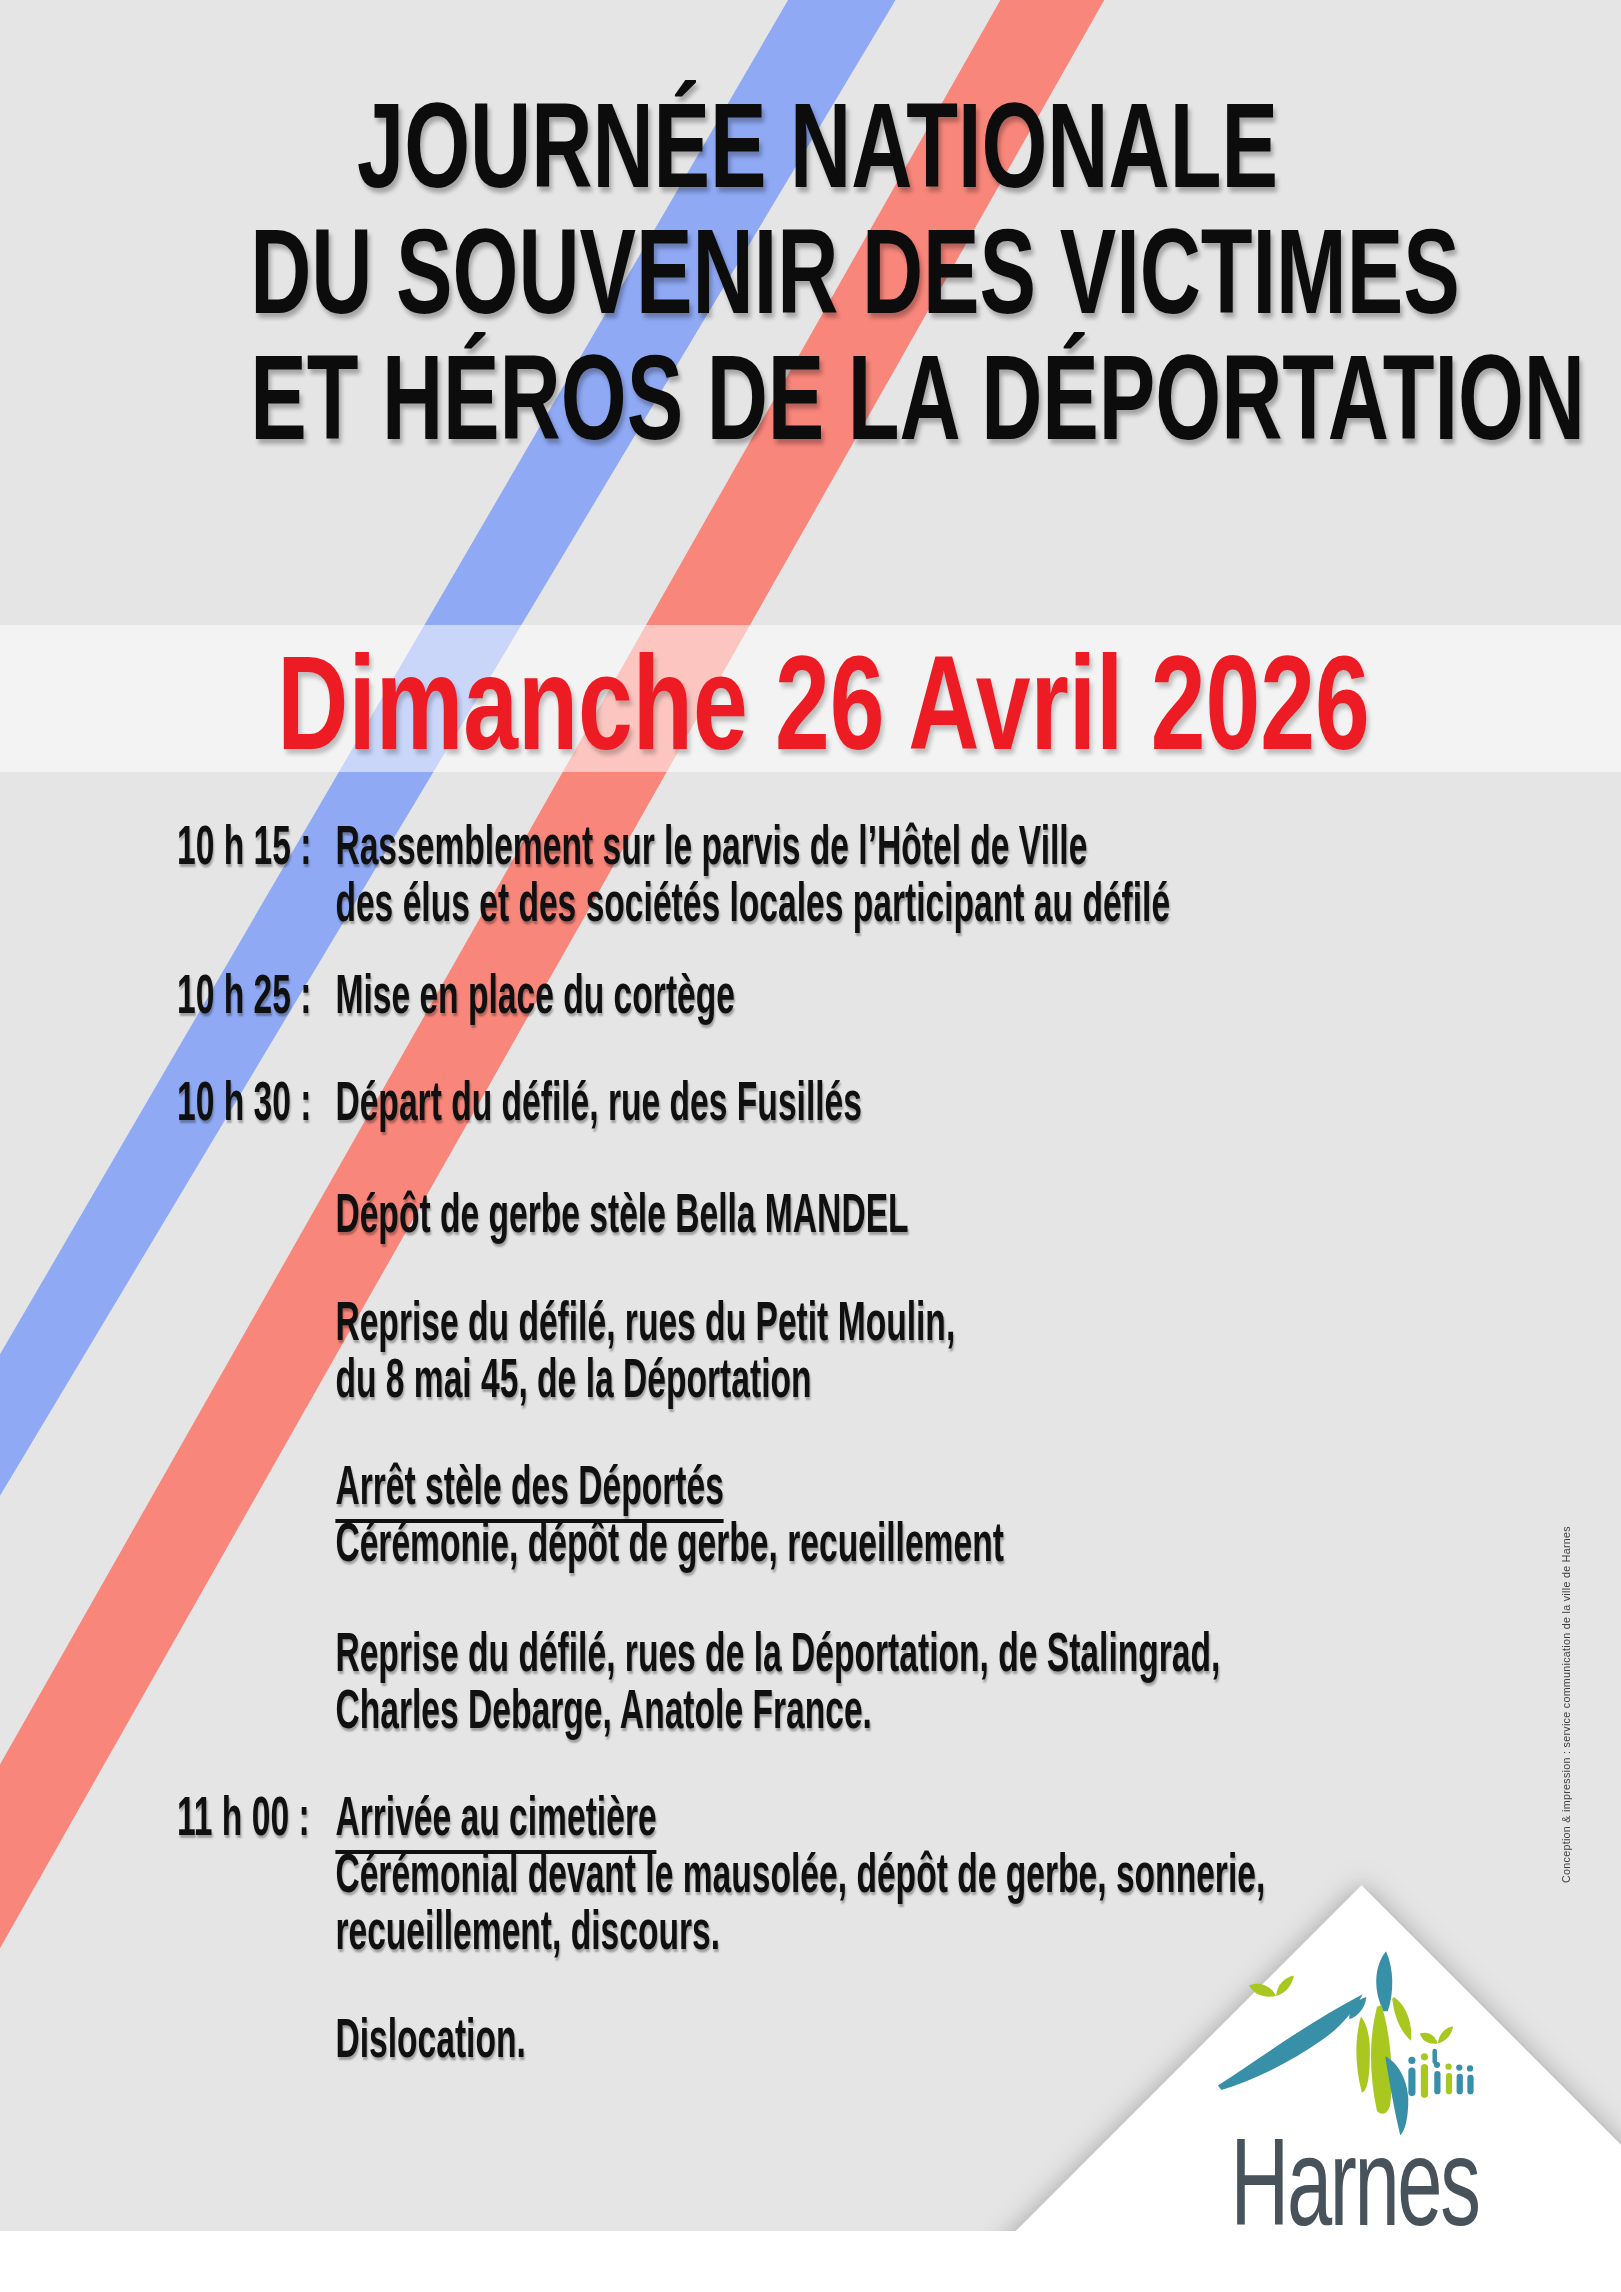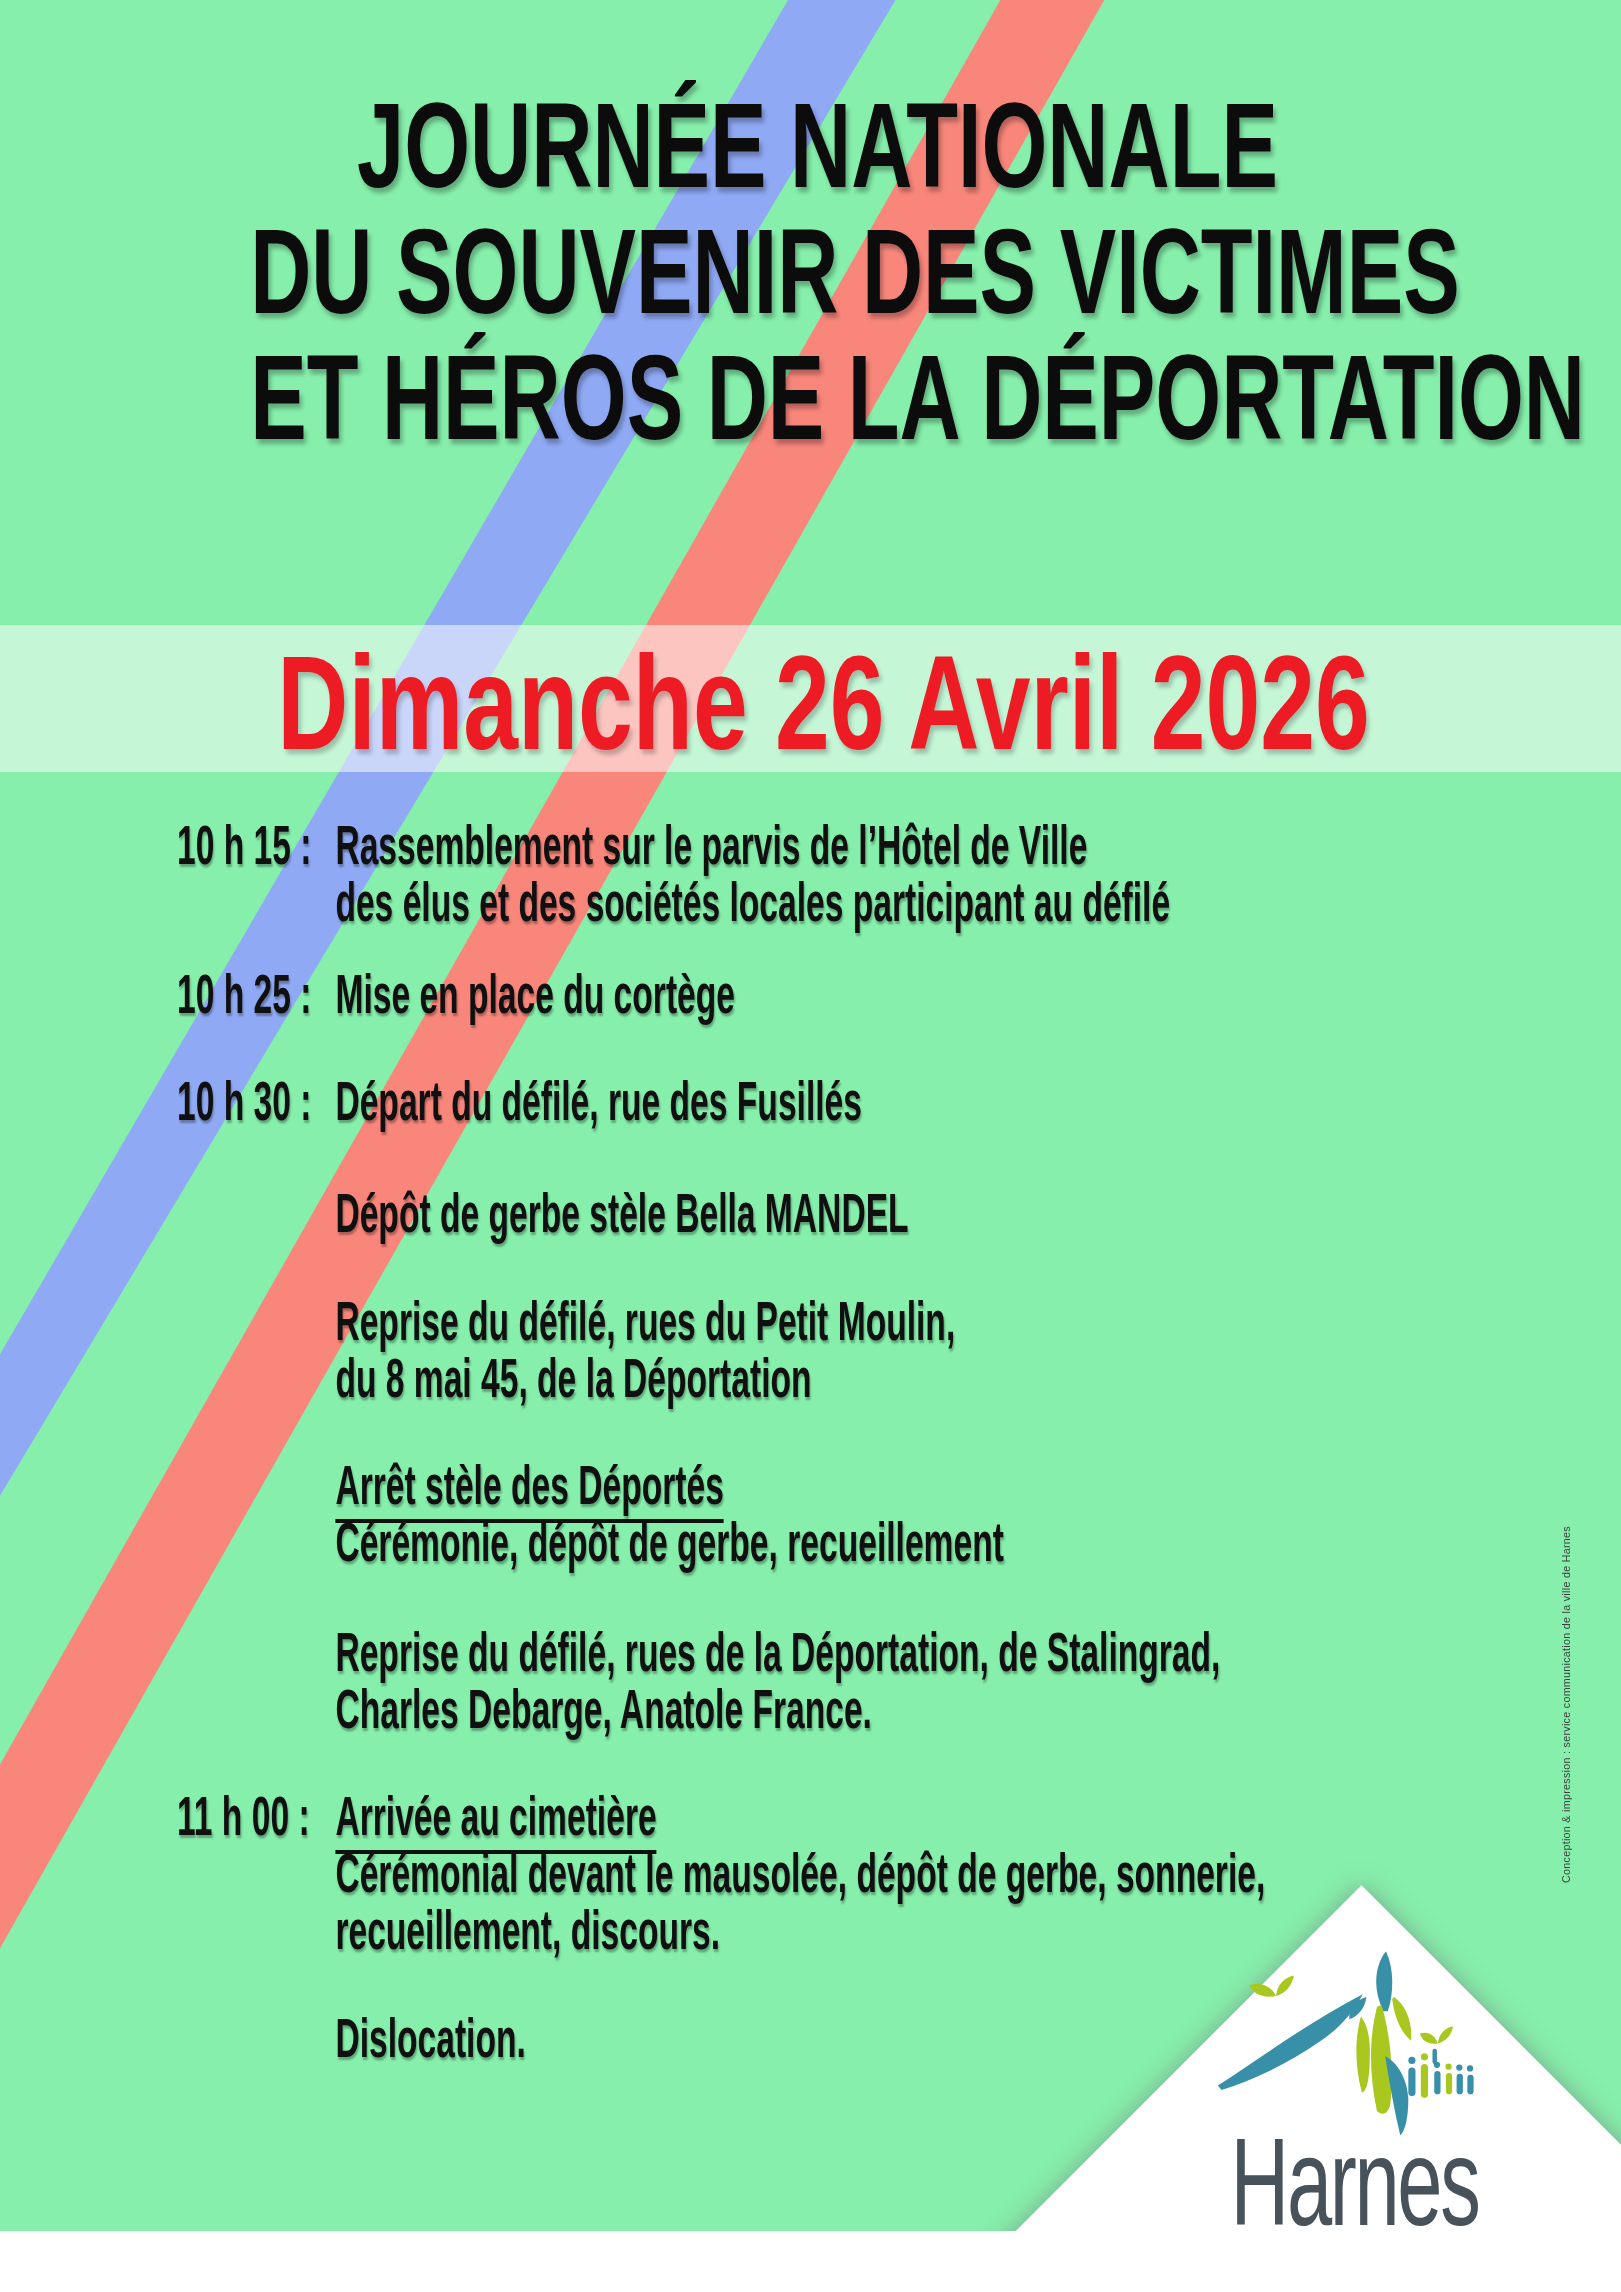--- a/index.html
+++ b/index.html
@@ -1,17 +1,17 @@
 <!DOCTYPE html>
 <html style="font-size:14.3px"><head>
 <meta charset="utf-8">
 <style>
   html,body{margin:0;padding:0;background:#ffffff;width:1621px;height:2293px;
     overflow:hidden;position:relative;font-family:"Liberation Sans",sans-serif;}
-  #poster{position:absolute;left:0;top:0;width:1621px;height:2231px;overflow:hidden;background:#86efac;}
+  #poster{position:absolute;left:0;top:0;width:1621px;height:2231px;overflow:hidden;background:#e5e5e5;}
   #stripes{position:absolute;left:0;top:0;width:1621px;height:2293px;}
   #date-band{position:absolute;left:0;top:625px;width:1621px;height:147px;background:rgba(255,255,255,0.52);}
   #title{position:absolute;left:7.2px;top:82px;width:1621px;text-align:center;
     font-weight:bold;font-size:121px;line-height:126px;color:#0c0c0c;
     transform:scaleX(0.70);transform-origin:50% 0;
     text-shadow:3.6px 4.5px 5.4px rgba(0,0,0,0.28);white-space:nowrap;}
   #event-date{position:absolute;left:12.5px;top:632px;width:1621px;text-align:center;
     font-weight:bold;font-size:133px;line-height:142px;
     transform:scaleX(0.74);transform-origin:50% 0;
     text-shadow:3.6px 4.5px 5.4px rgba(0,0,0,0.22);white-space:nowrap;}

